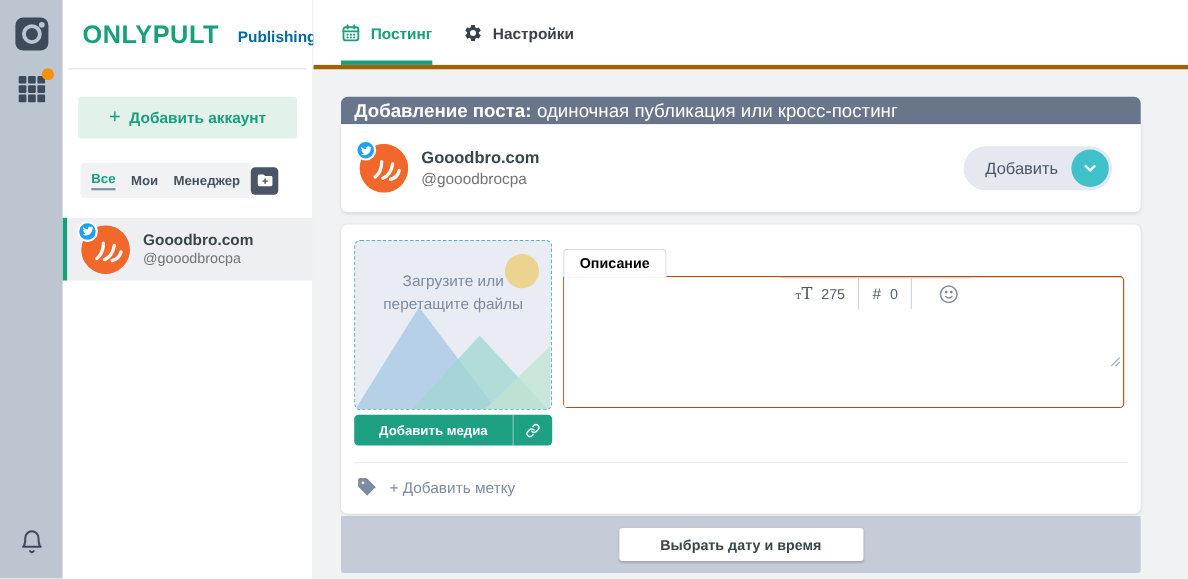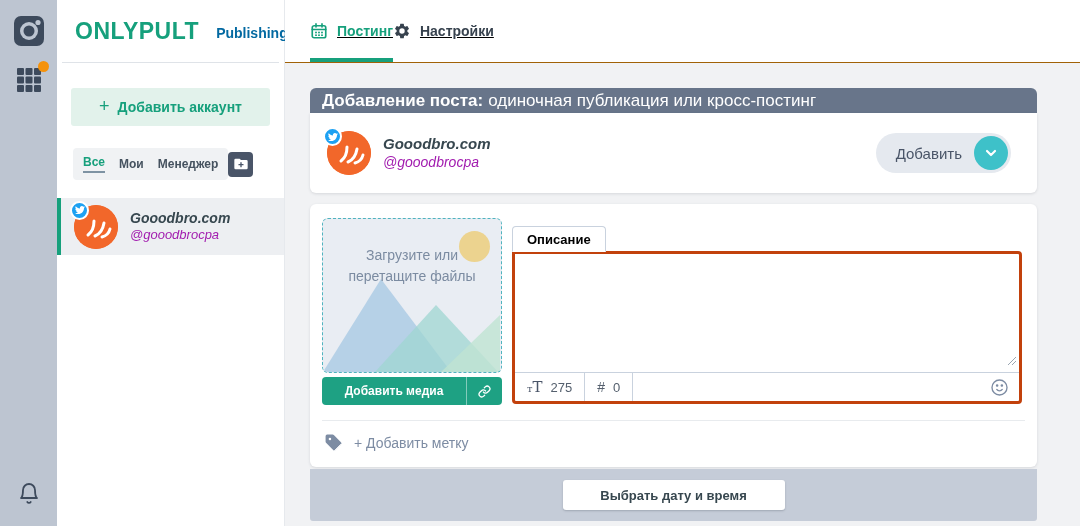--- a/index.html
+++ b/index.html
@@ -23,27 +23,27 @@
   .add-account .plus { font-size:18px; font-weight:400; line-height:1; padding-bottom:2px; }
   .filter-row { margin:22px 31px 0 16px; display:flex; align-items:center; justify-content:space-between; }
   .filter-tabs { background:#f0f2f4; border-radius:4px; padding:7px 10px; display:flex; gap:14px; align-items:center; }
   .ftab { font-size:12px; font-weight:700; color:#45525f; cursor:pointer; }
   .ftab.active { color:#16a07c; border-bottom:2px solid #7e93a3; padding-bottom:2px; }
   .folder-btn { width:28px; height:25px; background:#4a5568; border:none; border-radius:4px; cursor:pointer; display:flex; align-items:center; justify-content:center; }
   .account-item { margin-top:18px; height:57px; background:#edeff2; border-left:4px solid #16a07c; display:flex; align-items:center; padding-left:13px; cursor:pointer; }
   .avatar-wrap { position:relative; width:44px; height:44px; flex-shrink:0; }
   .avatar { width:44px; height:44px; border-radius:50%; background:#f2672a; overflow:hidden; }
   .tw-badge { position:absolute; top:-4px; left:-4px; width:19px; height:19px; border-radius:50%; background:#1da1f2; border:2px solid #fff; display:flex; align-items:center; justify-content:center; }
-  .acc-text { margin-left:12px; line-height:1.25;font-style:italic; }
+  .acc-text { margin-left:12px; line-height:1.25; }
   .acc-name { font-size:14px; font-weight:600; color:#37474f; }
-  .acc-handle { font-size:13px; color:#a21caf; }
+  .acc-handle { font-size:13px; color:#737373; }
 
   
   .main { flex:1; display:flex; flex-direction:column; background:#f1f2f4; }
-  .topbar { height:63px; background:#fff; border-bottom:1px solid #a16207; display:flex; align-items:stretch; padding-left:25px; flex-shrink:0;text-decoration:underline; }
+  .topbar { height:63px; background:#fff; border-bottom:4px solid #a16207; display:flex; align-items:stretch; padding-left:25px; gap:28px; flex-shrink:0; }
   .mtab { display:flex; align-items:center; gap:9px; font-size:14px; font-weight:700; color:#37424e; cursor:pointer; border-bottom:4px solid transparent; padding-top:4px; }
   .mtab.active { color:#16a07c; border-bottom-color:#16a07c; }
   .content { padding:25px 43px 0 25px; }
 
   .post-header { background:#68758a; color:#fff; border-radius:6px 6px 0 0; height:25px; display:flex; align-items:center; padding:0 12px; font-size:17px; }
   .post-header .bold { font-weight:700; margin-right:5px; }
 
   .card { background:#fff; box-shadow:0 1px 3px rgba(50,60,70,.14); }
   .account-card { border-radius:0 0 6px 6px; height:80px; display:flex; align-items:center; padding:0 14px 0 17px; }
   .account-card .acc-name { font-size:15px; }
@@ -58,21 +58,21 @@
   .dropzone { position:relative; height:155px; border:1.5px dashed #4fb3bf; border-radius:6px; background:#e9edf3; overflow:hidden; cursor:pointer; }
   .drop-text { margin:26px auto 0; width:150px; text-align:center; font-size:14px; line-height:1.5; color:#7b8ba1; position:relative; z-index:2; }
   .sun { position:absolute; top:12px; right:11px; width:31px; height:31px; border-radius:50%; background:#ecd38f; }
   .mountains { position:absolute; bottom:0; left:0; }
   .media-btn { margin-top:4px; height:28px; background:#1ea183; border-radius:4px; display:flex; align-items:stretch; cursor:pointer; }
   .media-label { flex:1; display:flex; align-items:center; justify-content:center; color:#fff; font-size:12px; font-weight:700; }
   .link-part { width:36px; border-left:1px solid rgba(255,255,255,.45); display:flex; align-items:center; justify-content:center; cursor:pointer; }
 
   .desc-col { flex:1; margin-left:10px; margin-top:8px; }
   .desc-tab { display:inline-block; background:#fff; border:1px solid #c9d2de; border-bottom:1px solid #fff; border-radius:4px 4px 0 0; padding:5px 14px 4px; font-size:13px; font-weight:700; color:#000000; position:relative; z-index:2; margin-bottom:-1px; cursor:pointer; }
-  .desc-box { border:3px solid #c2410c; border-radius:0 4px 4px 4px; display:flex; flex-direction:column; position:relative; }
+  .desc-box { border:1px solid #c2410c; border-radius:0 4px 4px 4px; display:flex; flex-direction:row; position:relative; }
   .desc-box textarea { border:none; outline:none; resize:none; height:118px; padding:8px 10px; font-family:inherit; font-size:14px; color:#37474f; border-radius:0 4px 0 0; }
   .resize-handle { position:absolute; right:3px; bottom:32px; }
   .desc-footer { border-top:1px solid #c9d2de; height:29px; display:flex; align-items:stretch; }
   .cell { display:flex; align-items:center; gap:8px; padding:0 12px; border-right:1px solid #c9d2de; font-size:13px; color:#55606e; }
   .tT { font-family:"DejaVu Serif", serif; color:#4a5568; }
   .tT .sm { font-size:10px; } .tT .lg { font-size:15px; }
   .hash-sym { font-size:14px; color:#55606e; }
   .cell-spacer { flex:1; border-right:none; }
   .emoji-btn { display:flex; align-items:center; padding-right:10px; cursor:pointer; }
 

